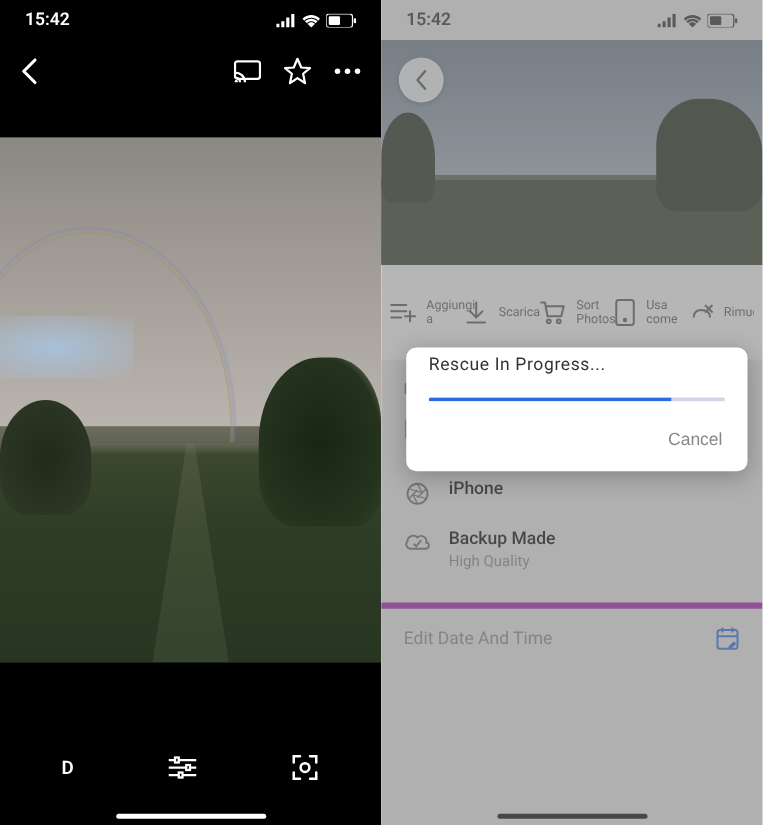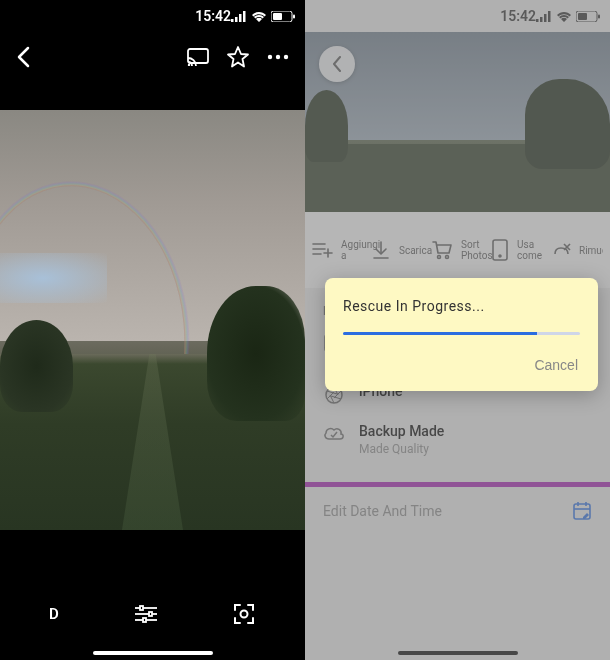--- a/index.html
+++ b/index.html
@@ -13,22 +13,22 @@
     }
     .phone { height: 660px; position: relative; overflow: hidden; }
     .phone-left { width: 305px; background: #000; }
     .phone-right { width: 305px; background: #e8e8e8; position: relative; }
 
     
     .status-bar {
       height: 32px;
       display: flex;
       align-items: center;
-      justify-content: flex-end;
-      padding: 0 10px;
+      justify-content: space-between;
+      padding: 0 20px;
       font-size: 14px;
       font-weight: 600;
     }
     .phone-left .status-bar { color: #fff; }
     .phone-right .status-bar { color: #2a2a2a; }
     .status-right { display: flex; align-items: center; gap: 4px; }
     .signal, .wifi, .battery { display: inline-flex; }
 
     
     .left-header {
@@ -157,23 +157,23 @@
 
     .edit-row {
       display:flex; align-items:center; justify-content:space-between;
       padding: 14px 18px; border-top: 5px solid #a21caf; color:#888; font-size:14px;
     }
 
     
     .modal {
       position: absolute; z-index: 5;
       left: 20px; right: 12px; top: 278px;
-      background: #fef9c3; border-radius: 8px;
+      background: #ffffff; border-radius: 8px;
       box-shadow: 0 4px 20px rgba(0,0,0,0.25);
-      padding: 20px 18px 12px;
+      padding: 6px 18px 12px;
     }
     .modal-title { font-size: 14px; color: #333; margin-bottom: 18px; letter-spacing:.5px;}
     .progress-track { width: 100%; height: 3px; background: #cfd6e8; border-radius: 2px; overflow:hidden; margin-bottom: 16px;}
     .progress-fill { height: 100%; width: 82%; background: #2b6de0; }
     .modal-actions { text-align: right; }
     .modal-actions button {
       border: none; background: none; color: #888; font-size: 14px;
       padding: 6px 2px; cursor: pointer;
     }
     svg { display:block; }
@@ -422,21 +422,21 @@
 
       <div class="detail-row">
         <span class="dicon">
           <svg width="22" height="16" viewBox="0 0 22 16">
               <path d="M6 14 C2 14 1 10 3 8 C3 4 8 2 11 5 C14 2 19 5 18 9 C21 9 21 14 17 14 Z" fill="none" stroke="#666" stroke-width="1.5"></path>
               <polyline points="8,10 10,12 14,7" fill="none" stroke="#666" stroke-width="1.5"></polyline>
             </svg>
         </span>
         <div class="dtext">
           <div class="line1">Backup Made</div>
-          <div class="line2">Made Quality</div>
+          <div class="line2">High Quality</div>
         </div>
       </div>
     </div>
 
     <div class="edit-row">
       <span>Edit Date And Time</span>
       <span>
         <svg width="20" height="20" viewBox="0 0 20 20">
             <rect x="2" y="3" width="16" height="15" rx="2" fill="none" stroke="#2b6de0" stroke-width="1.6"></rect>
             <line x1="2" y1="8" x2="18" y2="8" stroke="#2b6de0" stroke-width="1.6"></line>

